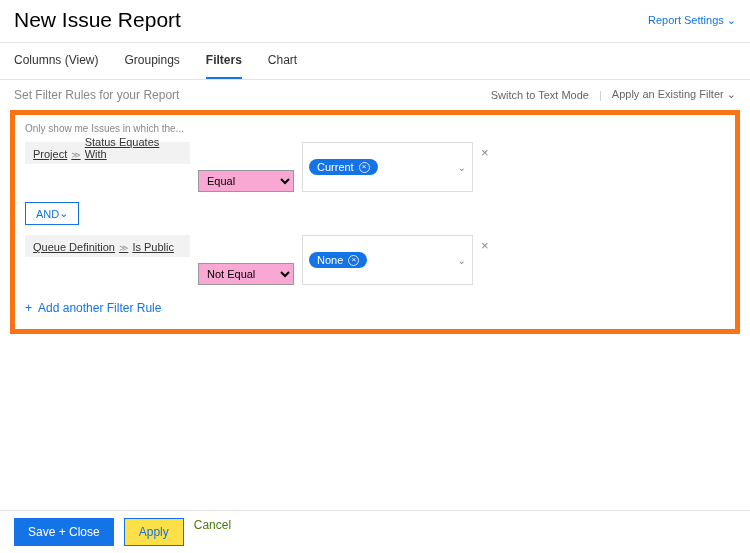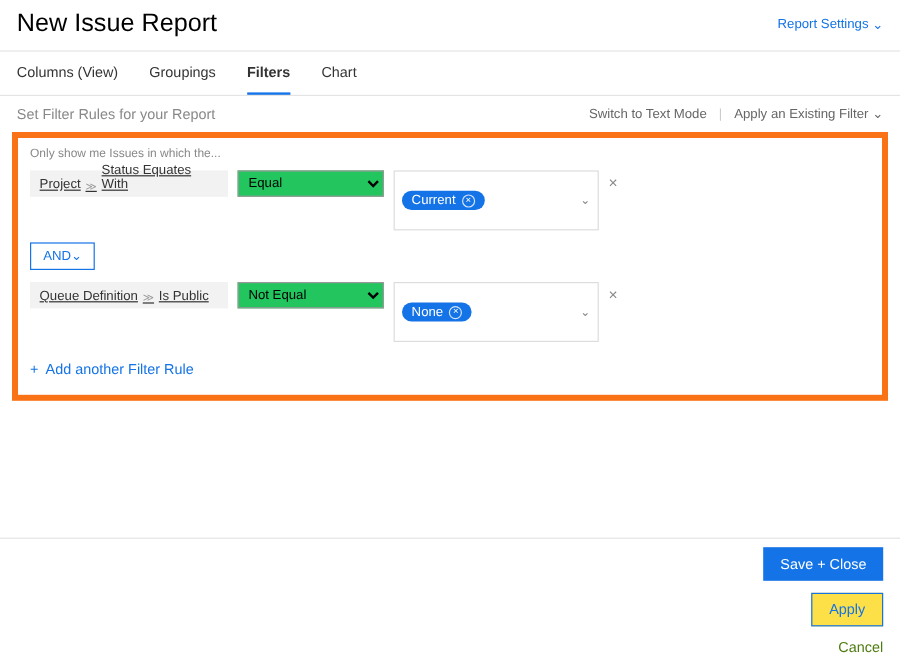--- a/index.html
+++ b/index.html
@@ -92,26 +92,27 @@
     align-items: flex-end;
     gap: 4px;
     height: 22px;
     text-decoration: underline;
   }
   .chev-small {
     font-size: 9px;
     color: #999;
   }
   .operator {
-    width: 122px;
+    width: 96px;
     height: 22px;
     font-size: 11px;
     border: 1px solid #999;
-    background: #22c55e;
+    background: #f9a8d4;
     padding: 1px 4px;
+    margin-top: 28px;
   }
   .value-box {
     border: 1px solid #ddd;
     width: 171px;
     min-height: 34px;
     padding: 16px 6px;
     display: flex;
     align-items: flex-start;
     justify-content: space-between;
   }
@@ -170,23 +171,22 @@
     gap: 6px;
   }
   .footer {
     position: absolute;
     bottom: 0;
     left: 0;
     right: 0;
     border-top: 1px solid #e4e4e4;
     padding: 7px 14px;
     display: flex;
-    align-items: flex-end;
+    align-items: flex-start;
     gap: 10px;
-    flex-direction: column;
   }
   .btn-primary {
     background: #1473E6;
     color: #fff;
     border: none;
     padding: 7px 14px;
     font-size: 12px;
     cursor: pointer;
   }
   .btn-secondary {

